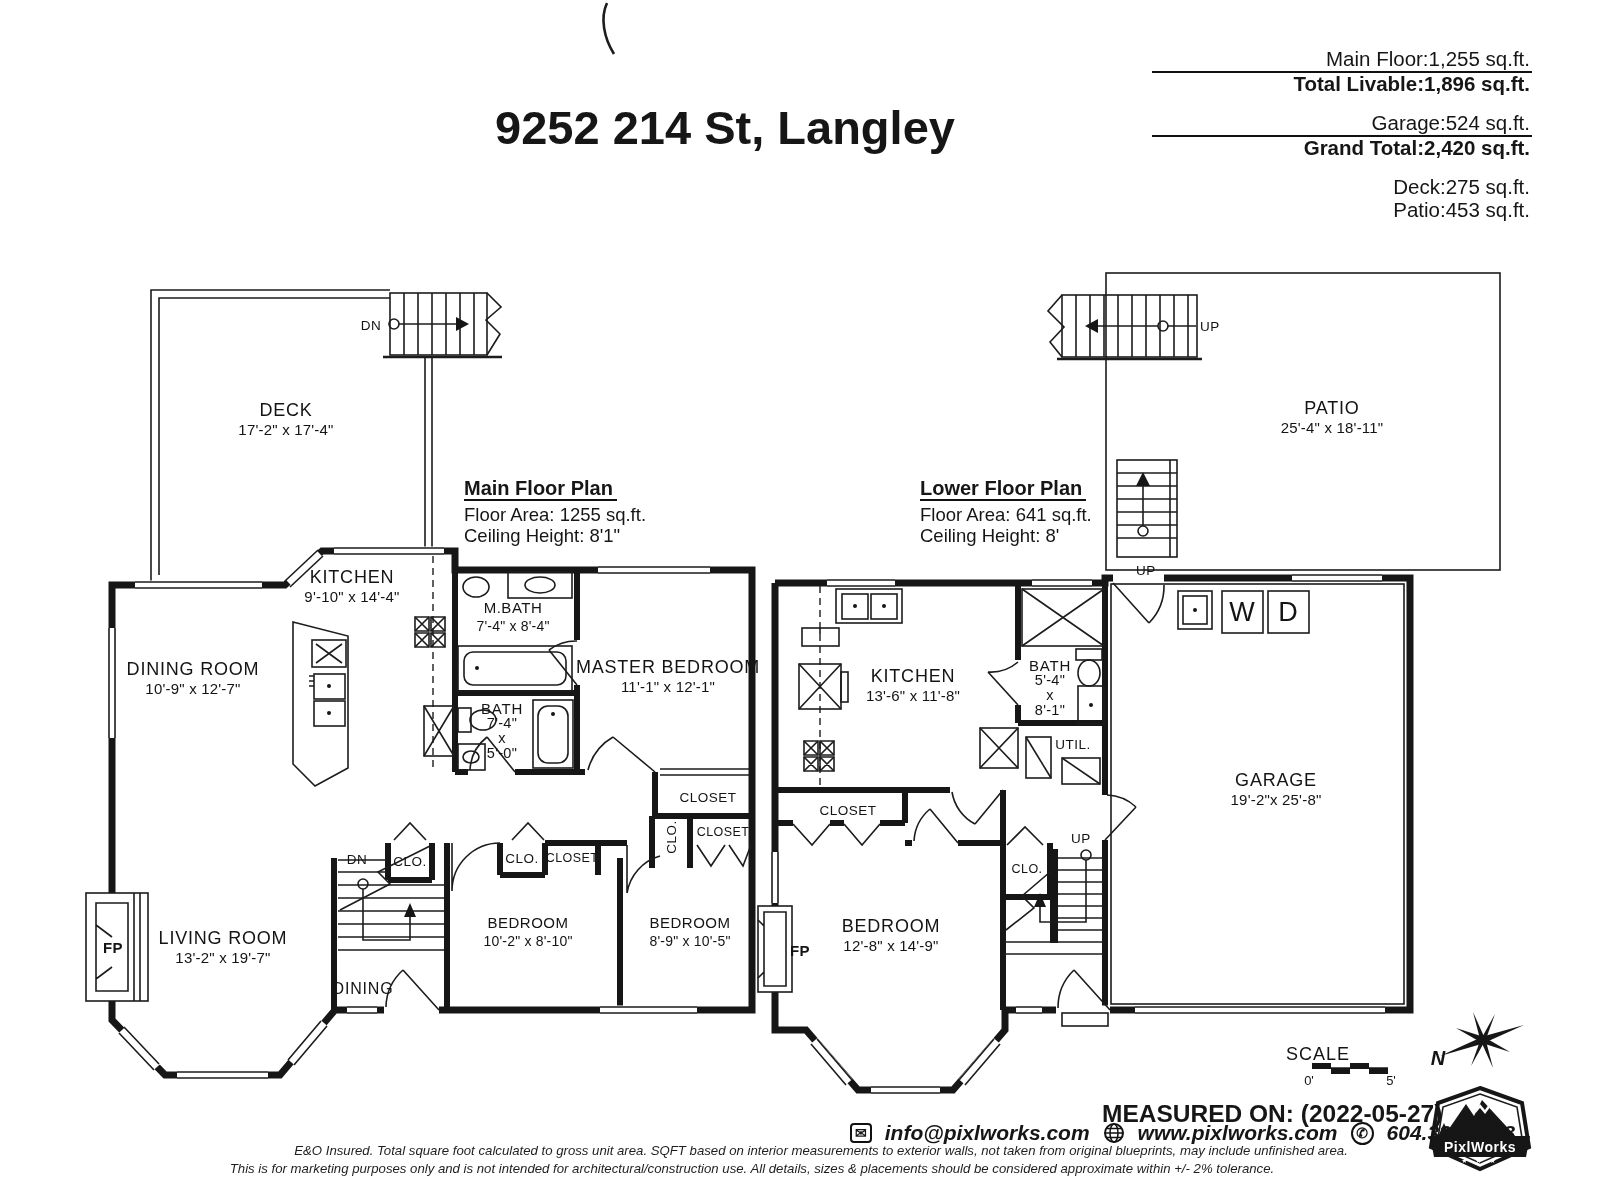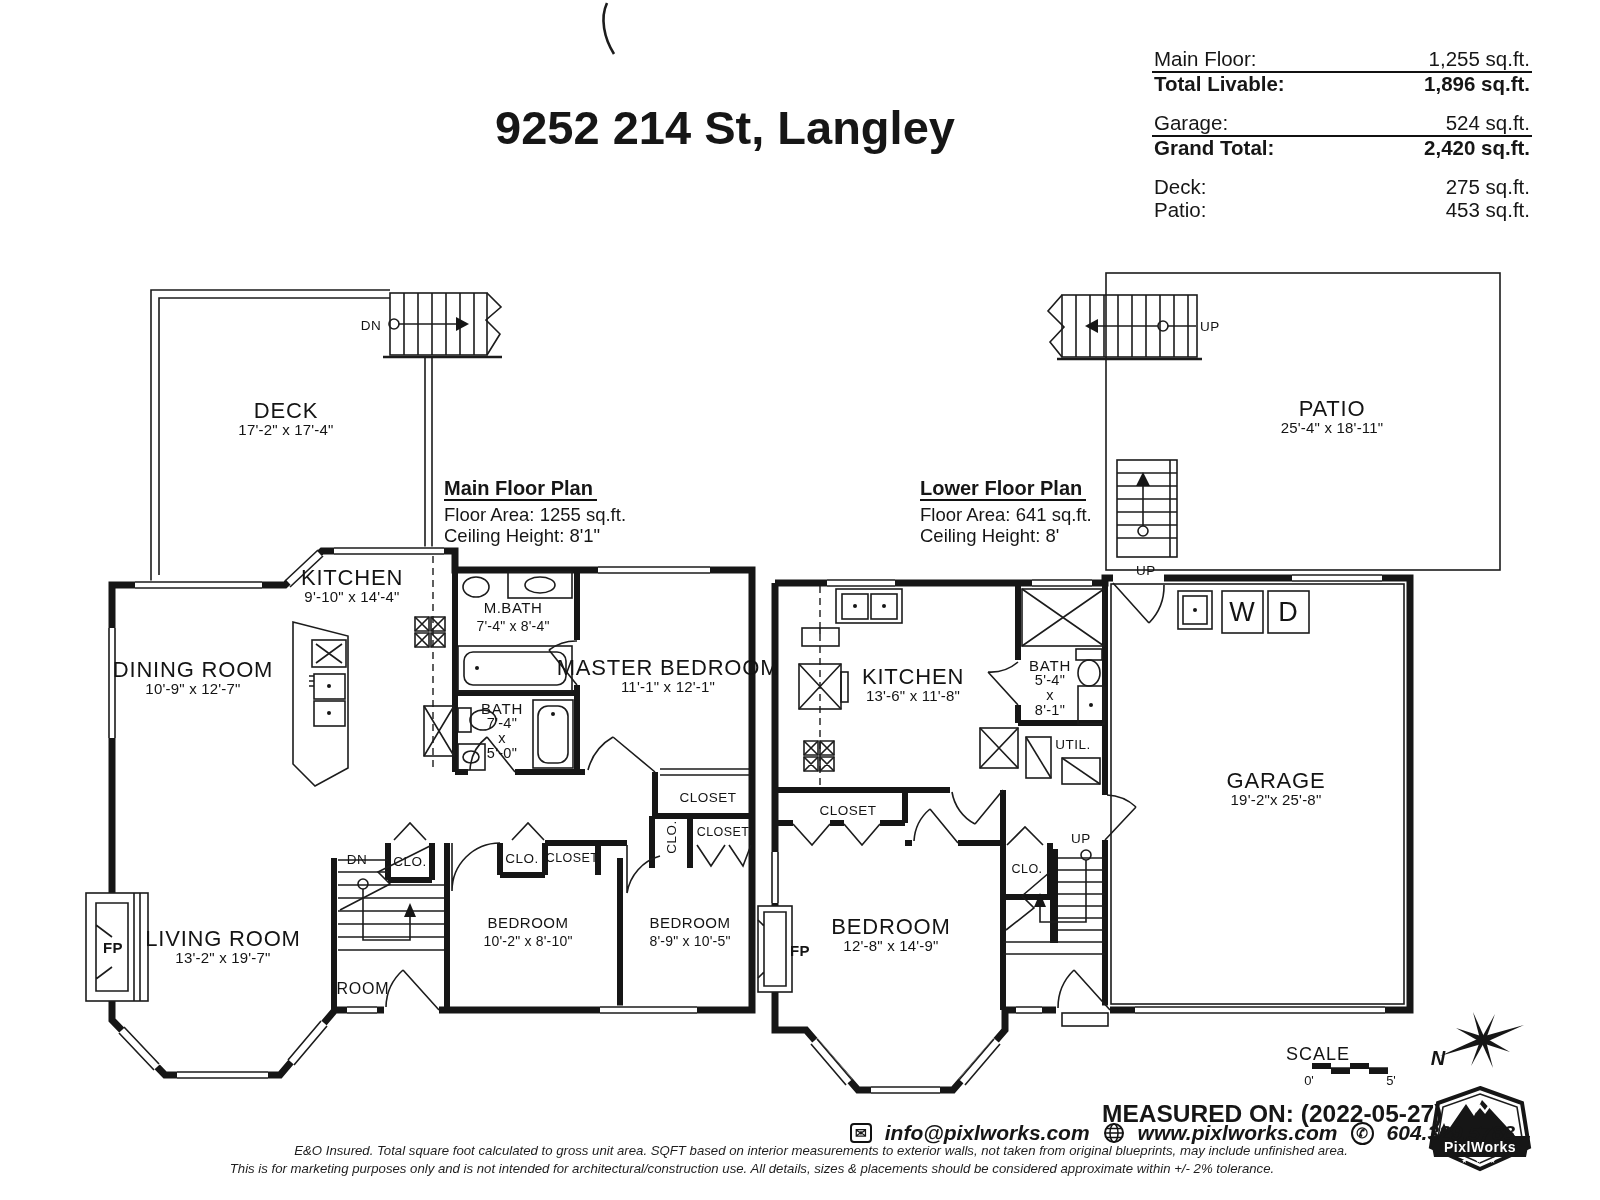--- a/index.html
+++ b/index.html
@@ -9,35 +9,35 @@
   .w7{stroke:#161616;stroke-width:7;fill:none}
   .w5{stroke:#161616;stroke-width:6;fill:none}
   .t{stroke:#1c1c1c;stroke-width:1.6;fill:none}
   .t2{stroke:#1c1c1c;stroke-width:2.6;fill:none}
   .tw{stroke:#1c1c1c;stroke-width:1.6;fill:#fff}
   .wt{stroke:#fff;stroke-width:9;fill:none}
   .dash{stroke:#1c1c1c;stroke-width:1.4;fill:none;stroke-dasharray:7 5}
   .blk{fill:#161616;stroke:none}
   .lbl{position:absolute;transform:translate(-50%,-50%);text-align:center;white-space:nowrap;color:#141414}
   .room{line-height:19px}
-  .rn{font-size:22px;letter-spacing:.8px}
+  .rn{font-size:18px;letter-spacing:.8px}
   .rd{font-size:15px;letter-spacing:.2px}
   .sm .rn{font-size:15px;letter-spacing:.5px}
   .sm .rd{font-size:14px}
   .bathlbl{line-height:15px;font-size:14.5px;letter-spacing:.3px}
   .bathlbl .bn{font-size:15px;letter-spacing:.8px}
   .tag{font-size:13.5px;letter-spacing:.5px}
   .tag-sm{font-size:12.5px;letter-spacing:.4px}
   .tag-lg{font-size:15px;font-weight:bold;letter-spacing:.5px}
   .vert{transform:translate(-50%,-50%) rotate(-90deg)}
   .wd{font-size:27px;letter-spacing:0}
   .title{position:absolute;left:725px;top:127px;transform:translate(-50%,-50%);
          font-size:47px;font-weight:bold;white-space:nowrap;letter-spacing:0}
   .summary{position:absolute;left:1152px;top:48px;width:380px;font-size:20.5px}
-  .srow{display:flex;justify-content:space-between;line-height:22.5px;padding:0 2px}
+  .srow{display:flex;justify-content:flex-end;line-height:22.5px;padding:0 2px}
   .srow.total{font-weight:bold;border-top:2.2px solid #111}
   .sgap{height:17px}
   .ph{position:absolute;font-size:18.5px;line-height:21px}
   .ph .h{font-size:20px;font-weight:bold;border-bottom:2.4px solid #111;display:inline-block;
          margin-bottom:3px;padding-right:4px}
   .scale-lbl{font-size:18px;letter-spacing:1px}
   .scale-num{font-size:13px}
   .north{font-size:20px;font-weight:bold;font-style:italic}
   .measured{position:absolute;left:1102px;top:1100px;width:326px;text-align:right;
             font-size:24.5px;font-weight:bold;white-space:nowrap}
@@ -330,21 +330,21 @@
   <div class="srow">
       <span>Deck:</span>
       <span>275 sq.ft.</span>
     </div>
   <div class="srow">
       <span>Patio:</span>
       <span>453 sq.ft.</span>
     </div>
 </div>
 
-<div class="ph" style="left:444px;top:478px">
+<div class="ph" style="left:464px;top:478px">
   <div class="h">Main Floor Plan</div><br>
   <span>Floor Area: 1255 sq.ft.</span><br>
   <span>Ceiling Height: 8'1"</span>
 </div>
 
 <div class="ph" style="left:920px;top:478px">
   <div class="h">Lower Floor Plan</div><br>
   <span>Floor Area: 641 sq.ft.</span><br>
   <span>Ceiling Height: 8'</span>
 </div>
@@ -380,21 +380,21 @@
   <div class="rd">13'-2" x 19'-7"</div>
 </div>
 <div class="lbl room sm" style="left:528px;top:932px">
   <div class="rn">BEDROOM</div>
   <div class="rd">10'-2" x 8'-10"</div>
 </div>
 <div class="lbl room sm" style="left:690px;top:932px">
   <div class="rn">BEDROOM</div>
   <div class="rd">8'-9" x 10'-5"</div>
 </div>
-<div class="lbl rn" style="left:363px;top:989px;font-size:16px">ROOM</div>
+<div class="lbl rn" style="left:363px;top:989px;font-size:16px">DINING</div>
 
 <div class="lbl tag-lg" style="left:113px;top:947px">FP</div>
 <div class="lbl tag" style="left:371px;top:325px">DN</div>
 <div class="lbl tag" style="left:357px;top:859px">DN</div>
 <div class="lbl tag" style="left:410px;top:861px">CLO.</div>
 <div class="lbl tag" style="left:522px;top:858px">CLO.</div>
 <div class="lbl tag-sm" style="left:572px;top:858px">CLOSET</div>
 <div class="lbl tag" style="left:708px;top:797px">CLOSET</div>
 <div class="lbl tag vert" style="left:671px;top:837px">CLO.</div>
 <div class="lbl tag-sm" style="left:723px;top:832px">CLOSET</div>

